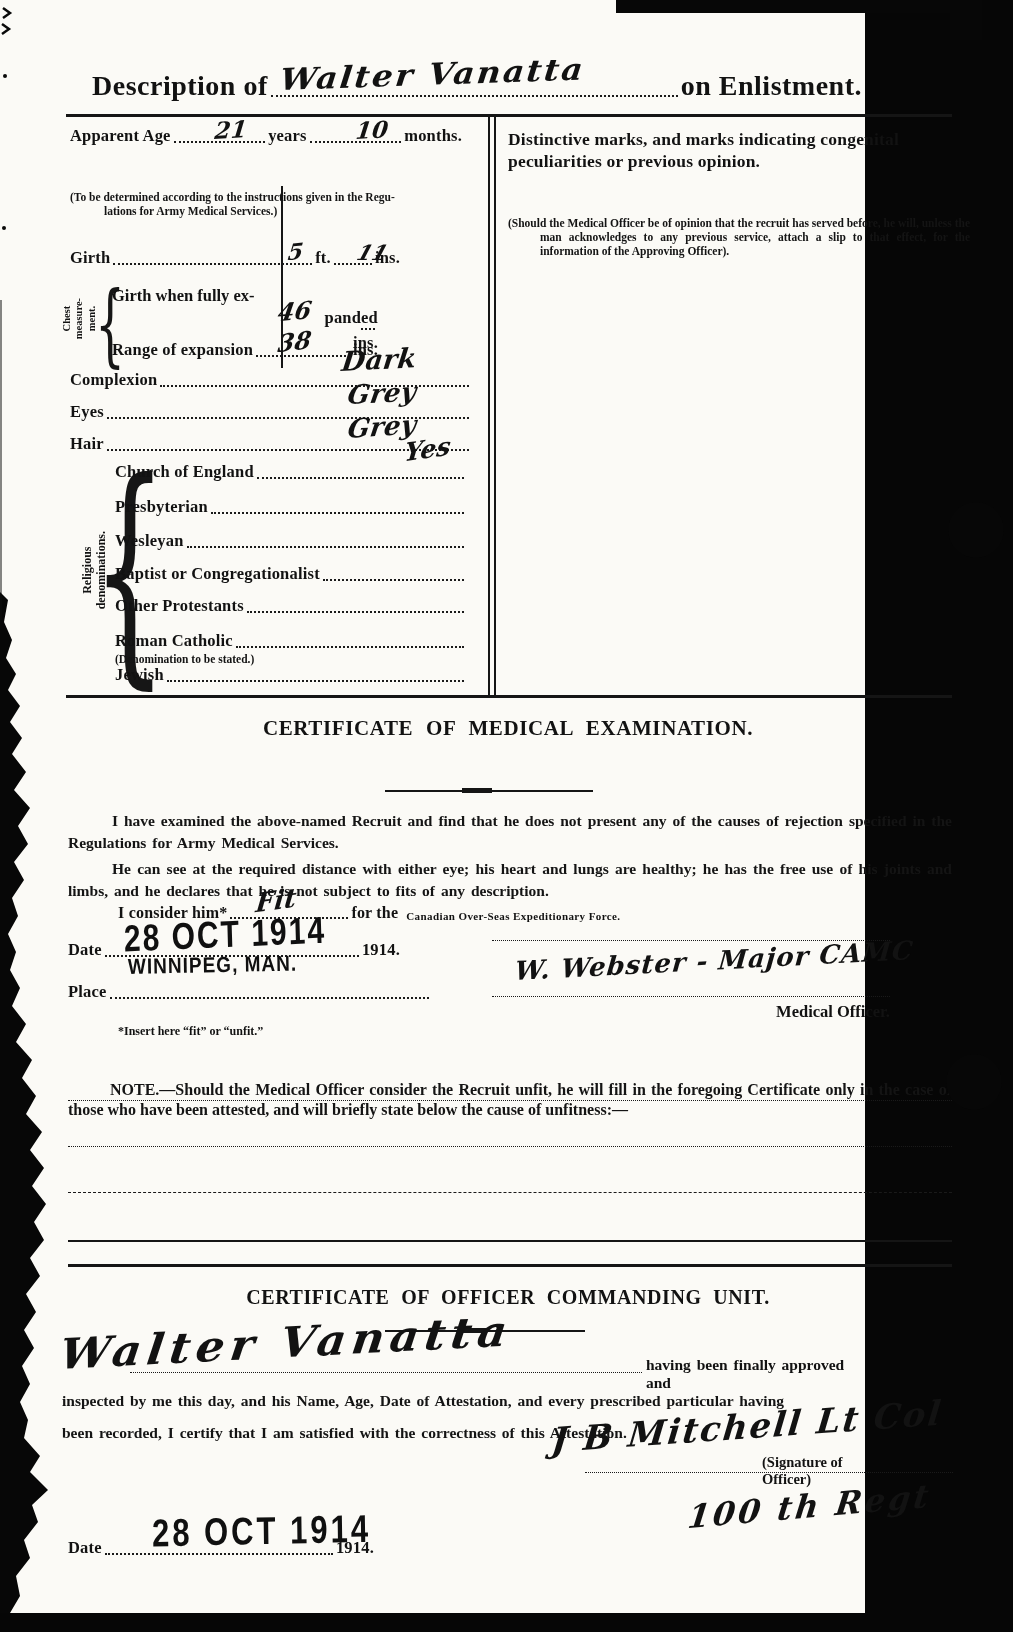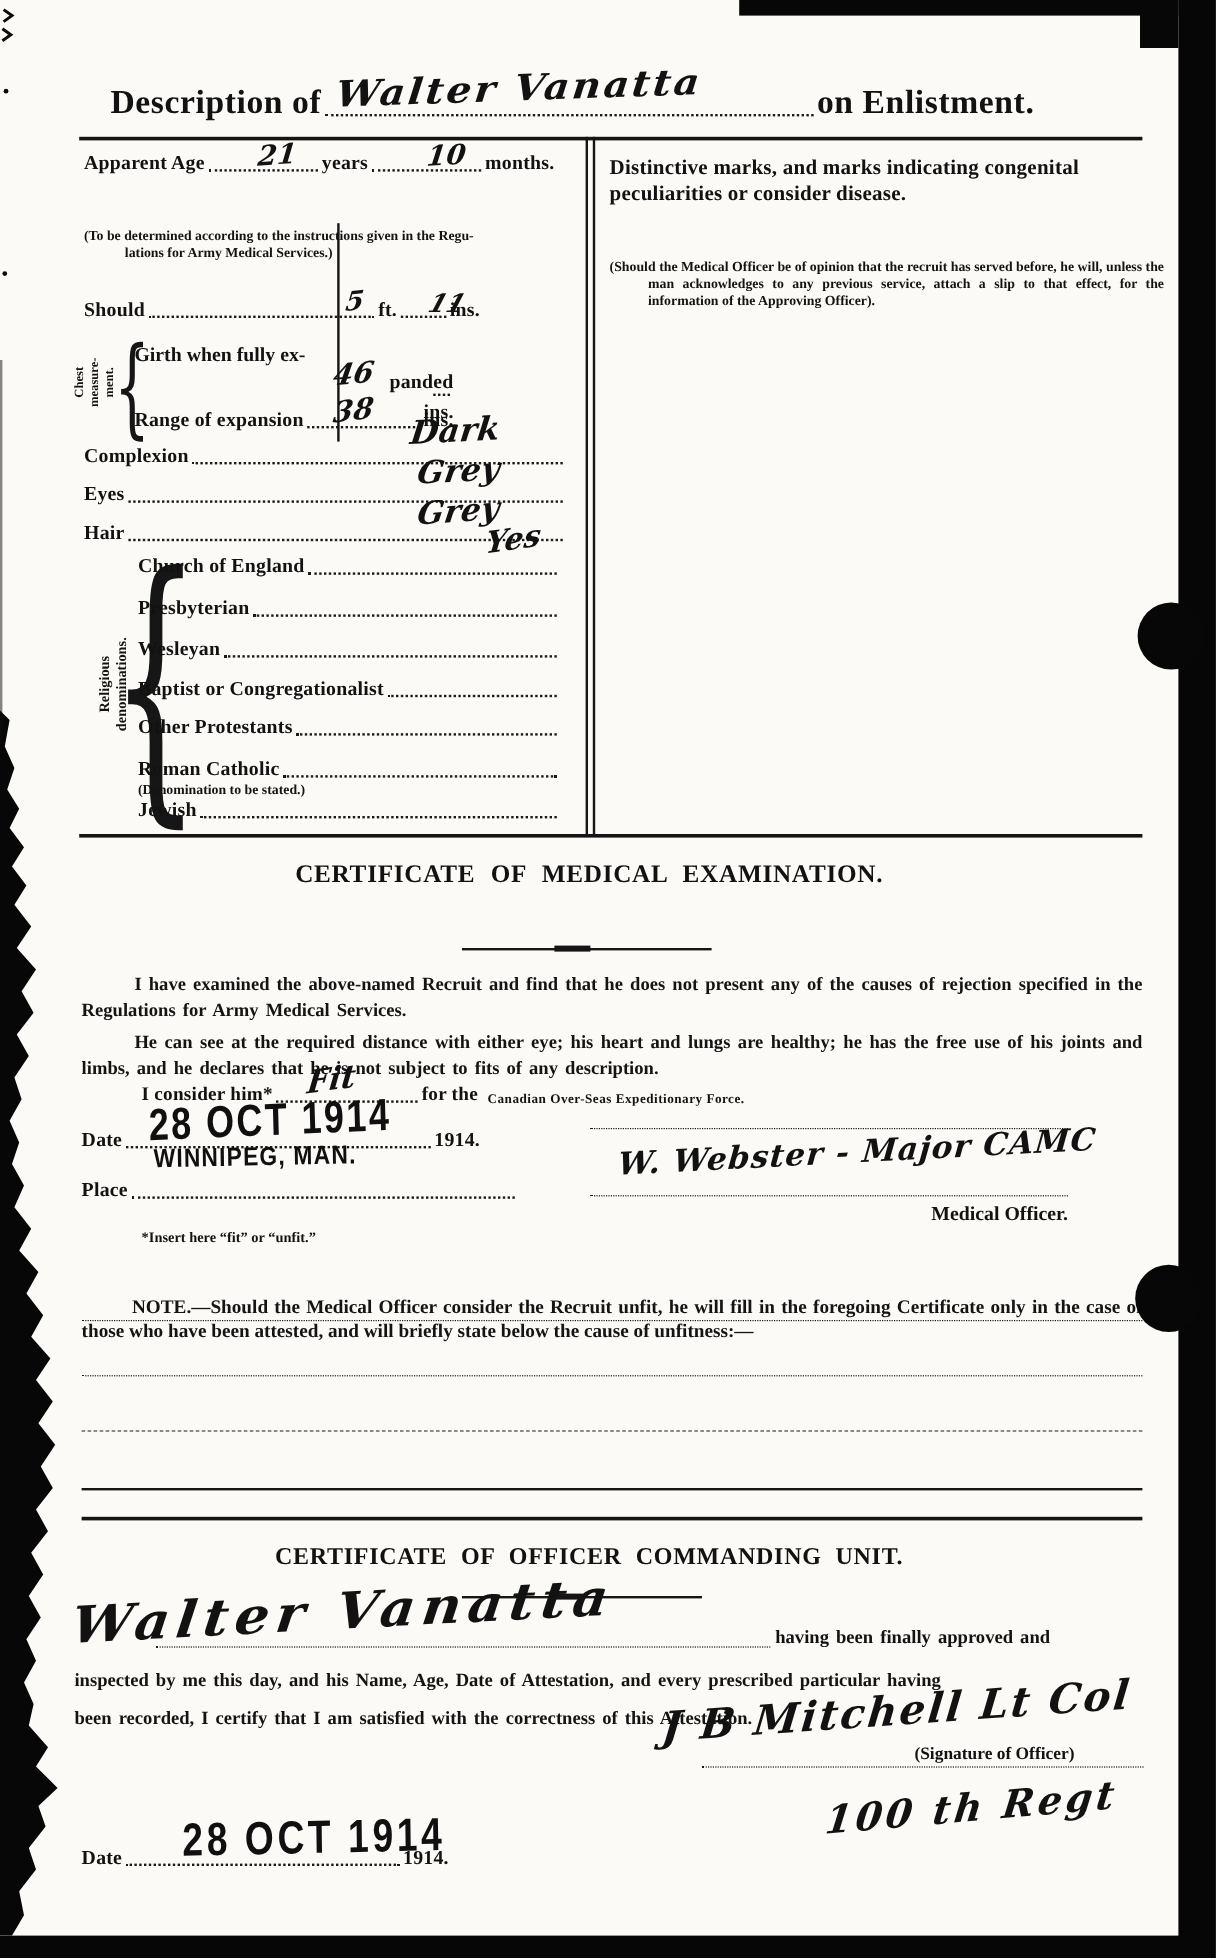--- a/index.html
+++ b/index.html
@@ -1,18 +1,18 @@
 <!DOCTYPE html>
 <html><head>
 <meta charset="utf-8">
 <style>
   html,body{margin:0;padding:0;background:#060606;}
   .page{position:relative;width:1013px;height:1632px;background:#060606;overflow:hidden;
         font-family:"Liberation Serif",serif;color:#121212;}
-  .paper{position:absolute;left:0;top:0;width:982px;height:1613px;background:#fbfaf6;}
+  .paper{position:absolute;left:0;top:0;width:848px;height:1613px;background:#fbfaf6;padding-left:17px;}
   .abs{position:absolute;}
   .row{position:absolute;display:flex;align-items:flex-end;font:bold 16.5px "Liberation Serif",serif;
        letter-spacing:.2px;white-space:nowrap;}
   .dots{flex:1;border-bottom:2px dotted #1a1a1a;margin:0 3px 3px 3px;min-width:14px;}
   .dotsfix{border-bottom:2px dotted #1a1a1a;margin:0 3px 3px 3px;}
   .hw{position:absolute;font-family:"DejaVu Serif",serif;font-style:italic;font-weight:bold;
       color:#121212;white-space:nowrap;transform-origin:left center;}
   .stamp{position:absolute;font-family:"Liberation Sans",sans-serif;font-weight:bold;color:#101010;
          white-space:nowrap;transform-origin:left center;}
   .smallnote{font:bold 11.5px "Liberation Serif",serif;line-height:1.22;color:#141414;margin-top:38px;}
@@ -57,21 +57,21 @@
       <span>months.</span>
       <span class="hw" style="left:145px;top:-9px;font-size:23px;transform:rotate(-4deg) skewX(-10deg);">21</span>
       <span class="hw" style="left:286px;top:-9px;font-size:23px;transform:rotate(-3deg) skewX(-10deg);">10</span>
     </div>
     <div class="abs smallnote" style="left:70px;top:152px;width:400px;">
       <div>(To be determined according to the instructions given in the Regu-</div>
       <div style="margin-left:34px;">lations for Army Medical Services.)</div>
     </div>
 
     <div class="row" style="left:70px;top:248px;width:330px;">
-      <span>Should</span>
+      <span>Girth</span>
       <span class="dots"></span>
       <span>ft.</span>
       <span class="dotsfix" style="width:38px;"></span>
       <span>ins.</span>
       <span class="hw" style="left:218px;top:-9px;font-size:22px;transform:rotate(-6deg) skewX(-12deg);">5</span>
       <span class="hw" style="left:288px;top:-8px;font-size:21px;transform:skewX(-18deg);">11</span>
     </div>
 
     <div class="vlabel" style="left:42px;top:300px;width:76px;">
       <div>Chest</div>
@@ -139,21 +139,21 @@
     <div class="abs smallnote" style="left:115px;top:614px;">(Denomination to be stated.)</div>
     <div class="row" style="left:115px;top:631px;width:352px;">
       <span>Roman Catholic</span>
       <span class="dots"></span>
     </div>
     <div class="row" style="left:115px;top:665px;width:352px;">
       <span>Jewish</span>
       <span class="dots"></span>
     </div>
 
-    <div class="abs mark-title" style="left:508px;top:128px;width:424px;">Distinctive marks, and marks indicating congenital peculiarities or consider disease.</div>
+    <div class="abs mark-title" style="left:508px;top:128px;width:424px;">Distinctive marks, and marks indicating congenital peculiarities or previous opinion.</div>
     <div class="abs smallnote" style="left:508px;top:178px;width:430px;padding-left:32px;text-indent:-32px;text-align:justify;">(Should the Medical Officer be of opinion that the recruit has served before, he will, unless the man acknowledges to any previous service, attach a slip to that effect, for the information of the Approving Officer).</div>
 
     <div class="sectitle" style="top:716px;">CERTIFICATE OF MEDICAL EXAMINATION.</div>
     <div class="hline" style="left:385px;top:790px;width:208px;height:2px;"></div>
     <div class="hline" style="left:462px;top:788px;width:30px;height:5px;"></div>
 
     <div class="para" style="left:68px;top:810px;width:884px;text-indent:44px;">I have examined the above-named Recruit and find that he does not present any of the causes of rejection specified in the Regulations for Army Medical Services.</div>
     <div class="para" style="left:68px;top:858px;width:884px;text-indent:44px;">He can see at the required distance with either eye; his heart and lungs are healthy; he has the free use of his joints and limbs, and he declares that he is not subject to fits of any description.</div>
 
     <div class="row" style="left:118px;top:904px;width:648px;font-size:16px;">

